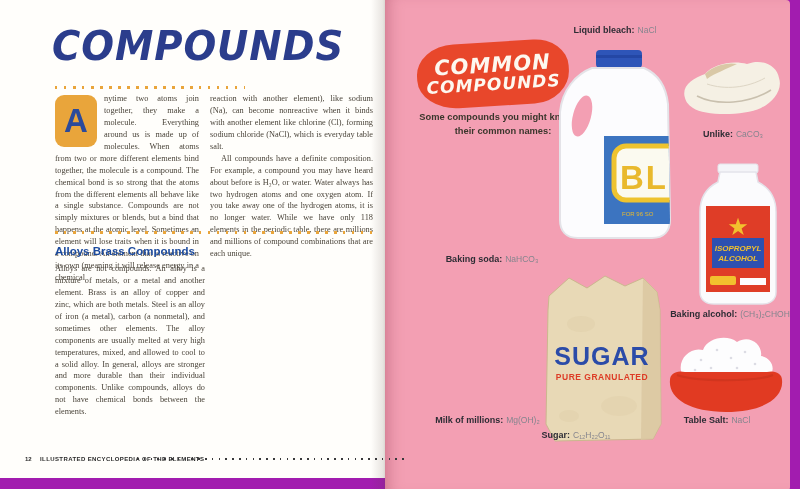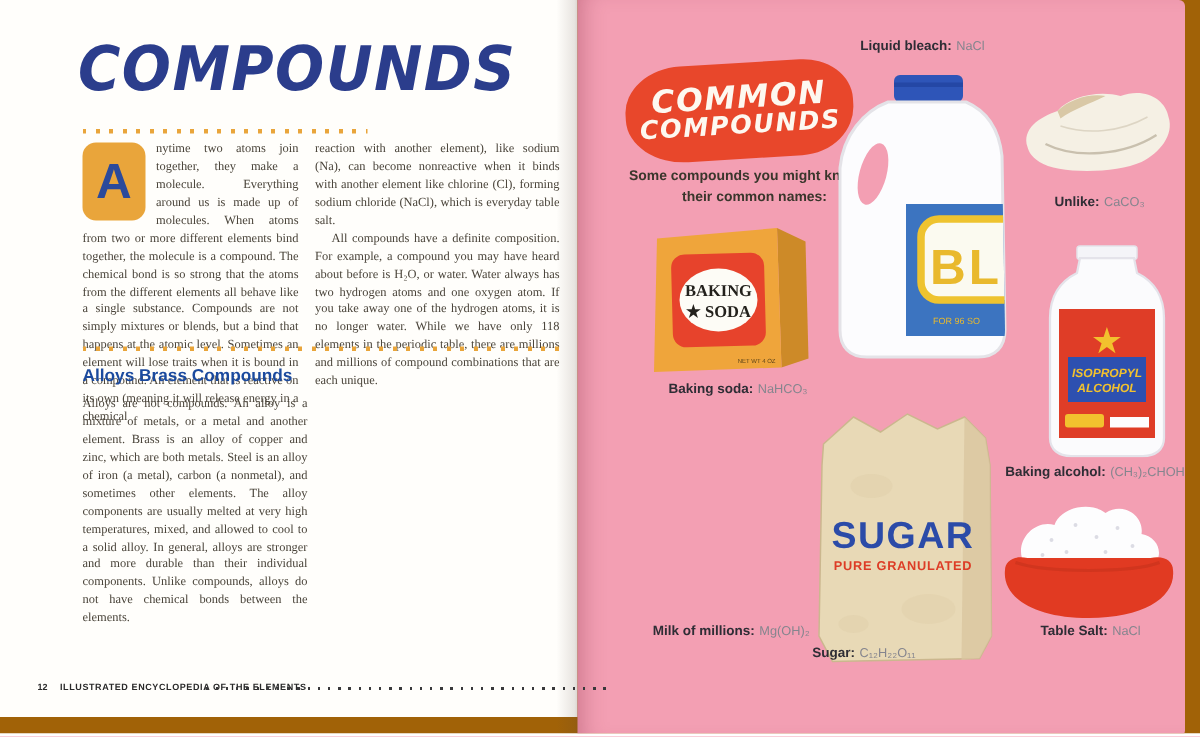--- a/index.html
+++ b/index.html
@@ -1,16 +1,16 @@
 <!DOCTYPE html>
 <html><head>
 <meta charset="utf-8">
 <style>
   html,body{margin:0;padding:0;background:#ffffff;}
-  .stage{position:relative;width:800px;height:489px;background:#a16207;overflow:hidden;
+  .stage{position:relative;width:800px;height:489px;background:#a21caf;overflow:hidden;
          font-family:"Liberation Sans",sans-serif;}
   
   .page-left{position:absolute;left:0;top:0;width:385px;height:478px;background:#fffefb;}
   .book-title{position:absolute;left:52px;top:22px;width:300px;
       font-family:"DejaVu Sans",sans-serif;font-style:italic;font-weight:700;
       font-size:41px;letter-spacing:1px;color:#2b3d8c;transform:scaleX(.94);transform-origin:left;}
   .dotline{height:3px;background:repeating-linear-gradient(to right,#e9a53b 0 2.5px,transparent 2.5px 9px);}
   .dotline-title{position:absolute;left:55px;top:86px;width:190px;}
   .dotline-mid{position:absolute;left:55px;top:231px;width:318px;}
   .col{position:absolute;font-family:"Liberation Serif",serif;font-size:8.3px;line-height:1.44;
@@ -43,21 +43,21 @@
       font-weight:700;font-size:9.3px;line-height:1.55;color:#3a362c;}
   .caption{position:absolute;text-align:center;font-size:9px;color:#2e2d35;white-space:nowrap;}
   .cap-label{font-weight:700;margin-right:3px;}
   .cap-formula{font-weight:400;font-size:8.5px;color:#85858e;}
   .cap-bleach{left:150px;top:25px;width:160px;}
   .cap-marble{left:288px;top:129px;width:120px;}
   .cap-baking{left:37px;top:254px;width:140px;}
   .cap-alcohol{left:258px;top:309px;width:174px;}
   .cap-milk{left:25px;top:415px;width:155px;}
   .cap-sugar{left:131px;top:430px;width:120px;}
-  .cap-salt{left:282px;top:415px;width:120px;}
+  .cap-salt{left:272px;top:415px;width:120px;}
   .art{position:absolute;}
   .art svg{display:block;overflow:hidden;}
   .art-bleach{left:171px;top:48px;}
   .art-marble{left:292px;top:56px;}
   .art-baking{left:47px;top:145px;}
   .art-alcohol{left:312px;top:161px;}
   .art-milk{left:42px;top:281px;}
   .art-sugar{left:156px;top:264px;}
   .art-salt{left:282px;top:332px;}
   .spine{position:absolute;left:371px;top:0;width:14px;height:491px;z-index:4;
@@ -132,31 +132,20 @@
         <path d="M8,42 C4,30 16,22 28,18 C36,8 56,4 70,8 C86,2 100,10 102,22 C106,34 96,46 84,52 C66,60 28,60 16,52 C10,48 9,45 8,42 Z" fill="#f5f0e4"></path>
         <path d="M28,18 C36,10 50,6 60,8 C50,13 38,17 30,23 Z" fill="#d9c8a6"></path>
         <path d="M20,40 C40,50 72,48 94,34" stroke="#c9c0ae" stroke-width="1.6" fill="none"></path>
         <path d="M30,28 C48,34 70,32 88,22" stroke="#ddd5c4" stroke-width="1" fill="none"></path>
       </svg>
     </div>
     <div class="caption cap-marble">
       <span class="cap-label">Unlike:</span><span class="cap-formula">CaCO₃</span>
     </div>
 
-    <div class="art art-baking">
-      <svg width="112" height="106" viewBox="0 0 112 106">
-        <polygon points="86,7 105,16 107,94 89,100" fill="#cd8a28"></polygon>
-        <polygon points="6,14 86,7 89,100 4,103" fill="#efa53b"></polygon>
-        <rect x="16" y="24" width="62" height="62" rx="9" fill="#e7432c" transform="rotate(-1.5 47 55)"></rect>
-        <ellipse cx="47" cy="55" rx="26" ry="21" fill="#fdfcf6"></ellipse>
-        <text x="47" y="52" text-anchor="middle" font-family="Liberation Serif, serif" font-weight="bold" font-size="11" fill="#23211c">BAKING</text>
-        <text x="47" y="66" text-anchor="middle" font-family="Liberation Serif, serif" font-weight="bold" font-size="11" fill="#23211c">★ SODA</text>
-        <text x="85" y="97" text-anchor="end" font-family="Liberation Sans, sans-serif" font-size="4" fill="#5a4218">NET WT 4 OZ</text>
-      </svg>
-    </div>
     <div class="caption cap-baking">
       <span class="cap-label">Baking soda:</span><span class="cap-formula">NaHCO₃</span>
     </div>
 
     <div class="art art-alcohol">
       <svg width="82" height="144" viewBox="0 0 82 144">
         <rect x="21" y="3" width="40" height="9" rx="2" fill="#f4f4f8" stroke="#e4e3ea"></rect>
         <path d="M23,11 L59,11 L61,21 C73,27 79,37 79,51 L79,131 C79,139 73,143 65,143 L17,143 C9,143 3,139 3,131 L3,51 C3,37 9,27 21,21 Z" fill="#fbfbfd" stroke="#e4e3ea" stroke-width="1.5"></path>
         <rect x="9" y="45" width="64" height="86" fill="#df3d27"></rect>
         <text x="41" y="74" text-anchor="middle" font-size="24" fill="#f2c12e">★</text>

